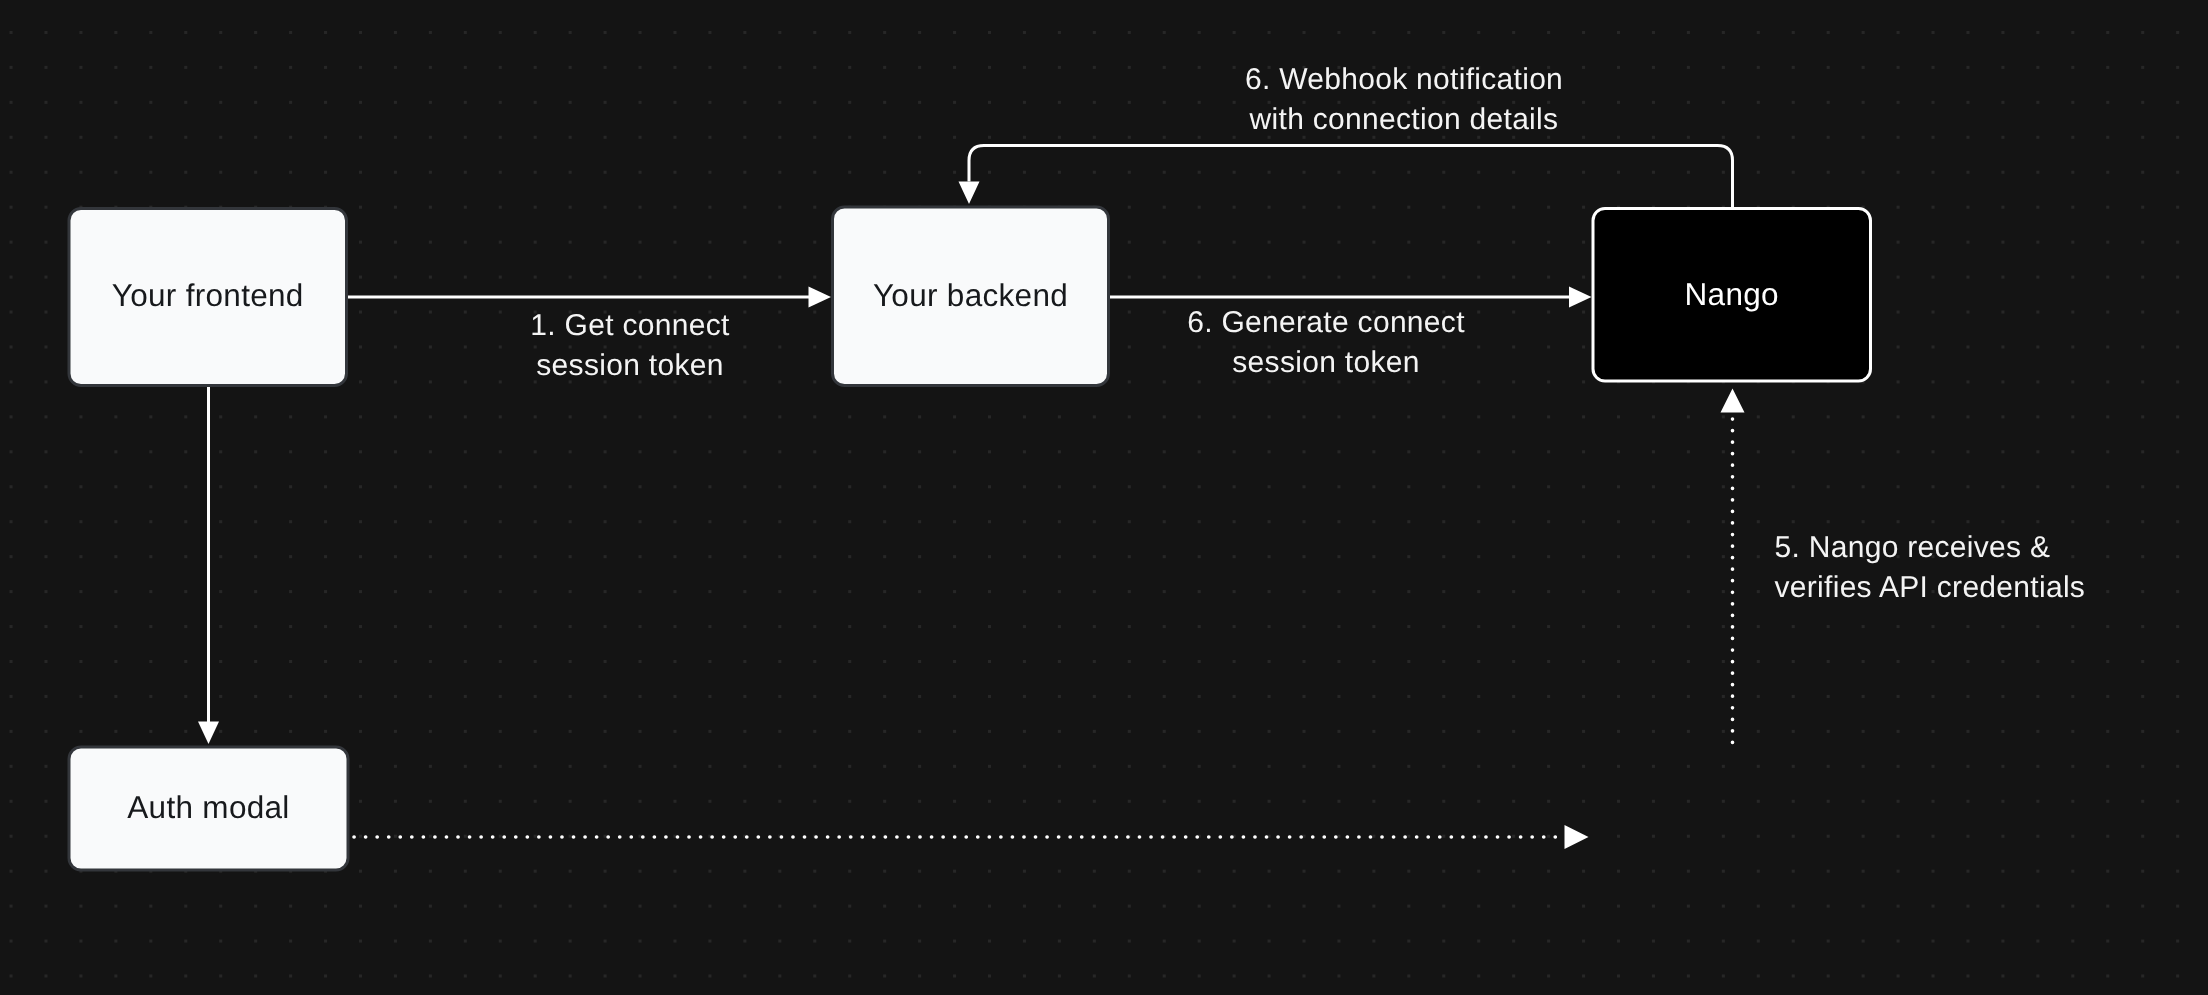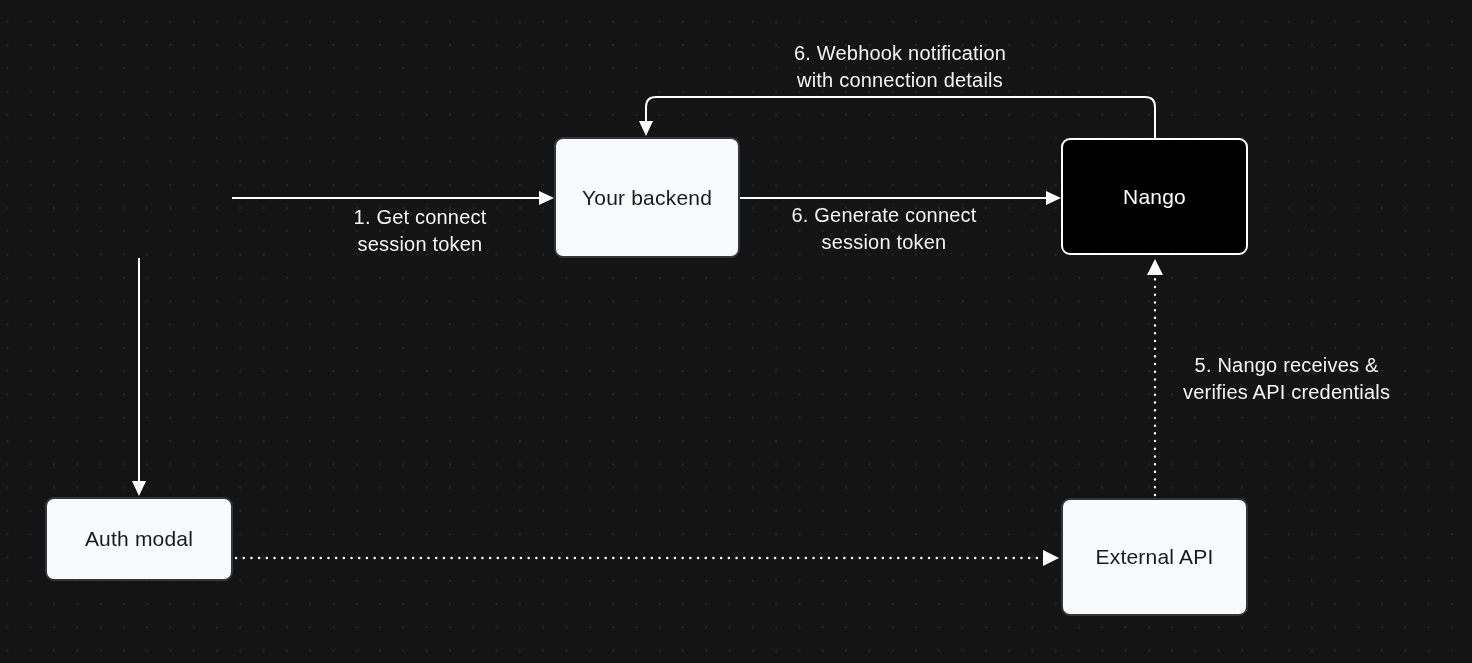--- a/index.html
+++ b/index.html
@@ -59,22 +59,22 @@
     letter-spacing: 0.2px;
   }
   .edge-label.center {
     transform: translateX(-50%);
     text-align: center;
   }
   #label-step1 { left: 420px;  top: 204px; }
   #label-step2 { left: 884px;  top: 202px; }
   #label-step3 { left: 340px;  top: 366px; }
   #label-step4 { left: 646px;  top: 564px; }
-  #label-step5 { left: 1183px; top: 352px; text-align: center; }
-  #label-step6 { left: 900px;  top: 40px;  }
+  #label-step5 { left: 1183px; top: 352px; text-align: left; }
+  #label-step6 { left: 936px;  top: 40px;  }
 
   .edges line, .edges path {
     stroke: #ffffff;
     stroke-width: 2;
     fill: none;
   }
   .edges .dotted {
     stroke-width: 2.4;
     stroke-dasharray: 0.1 7.6;
     stroke-linecap: round;
@@ -115,36 +115,36 @@
       <line class="dotted" x1="1155" y1="495" x2="1155" y2="276"></line>
       <polygon points="1155,259 1147,275 1163,275"></polygon>
     </g>
 
     <g>
       <path d="M 1155 138 L 1155 107 Q 1155 97 1145 97 L 656 97 Q 646 97 646 107 L 646 121"></path>
       <polygon points="646,136 639,121 653,121"></polygon>
     </g>
   </svg>
 
+  <div class="node light" id="node-frontend">
+    <span>Your frontend</span>
+  </div>
 
   <div class="node light" id="node-backend">
     <span>Your backend</span>
   </div>
 
   <div class="node dark" id="node-nango">
     <span>Nango</span>
   </div>
 
   <div class="node light" id="node-auth-modal">
     <span>Auth modal</span>
   </div>
 
-  <div class="node light" id="node-external-api">
-    <span>External API</span>
-  </div>
 
   <div class="edge-label center" id="label-step1">1. Get connect
 session token</div>
   <div class="edge-label center" id="label-step2">6. Generate connect
 session token</div>
   <div class="edge-label" id="label-step5">5. Nango receives &amp;
 verifies API credentials</div>
   <div class="edge-label center" id="label-step6">6. Webhook notification
 with connection details</div>
 

